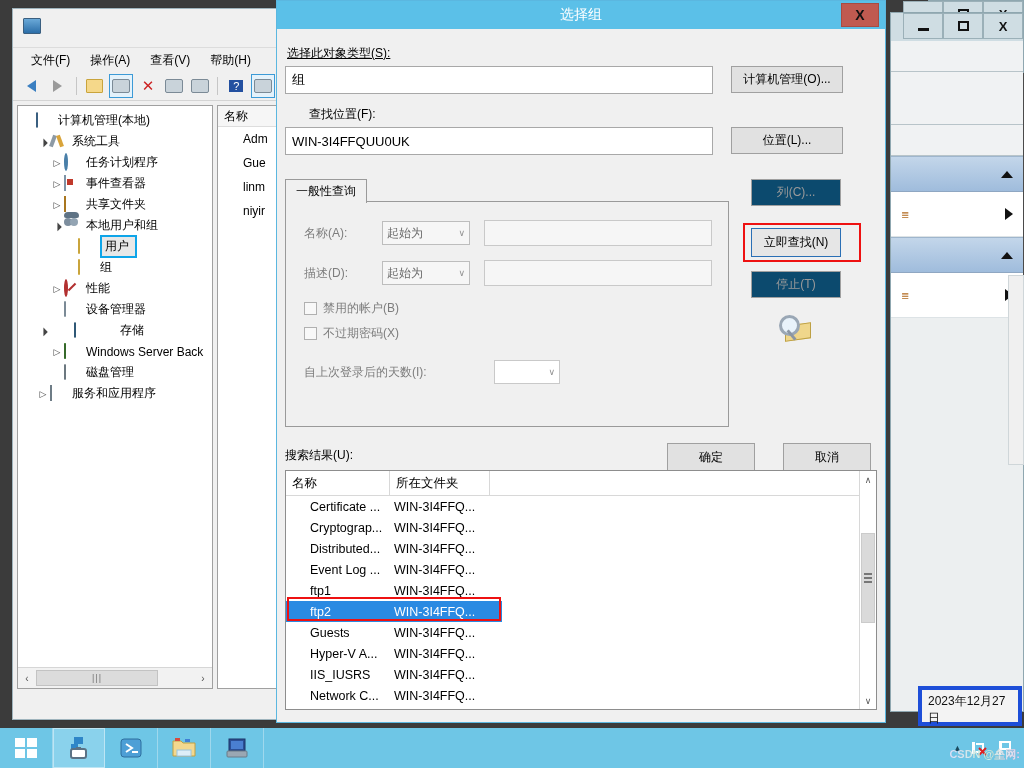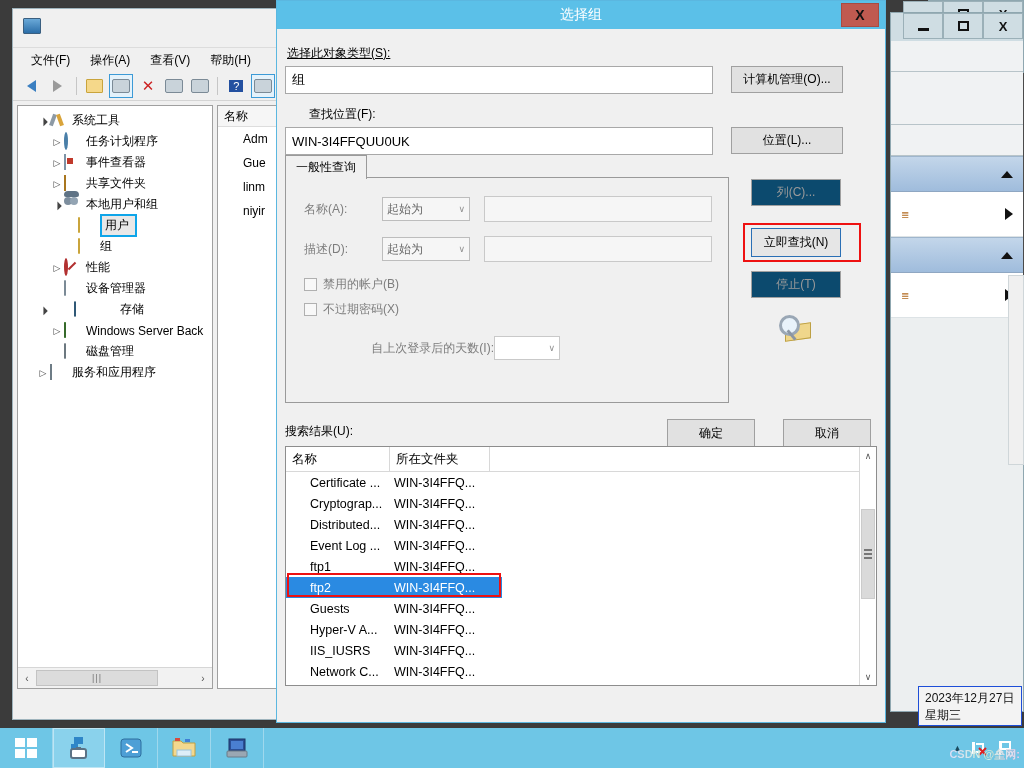--- a/index.html
+++ b/index.html
@@ -135,21 +135,21 @@
     background: #fff; border: 1px solid #a8a8a8; box-sizing: border-box;
     height: 28px; display: flex; align-items: center; padding: 0 6px; font-size: 13px;
   }
   .btn {
     background: #e1e1e1; border: 1px solid #a0a0a0; box-sizing: border-box;
     display: flex; align-items: center; justify-content: center;
     font-size: 12px; color: #000; height: 27px;
   }
   .btn.disabled { color: #9a9a9a; background: #0c4a6e; }
 
-  .tabstrip { position: relative; height: 23px; margin-top: 0; }
+  .tabstrip { position: relative; height: 23px; margin-top: 24px; }
   .tab {
     position: absolute; left: 0; top: 0; height: 23px; padding: 0 10px;
     background: #f0f0f0; border: 1px solid #9a9a9a; border-bottom: none;
     display: flex; align-items: center; font-size: 12px; z-index: 2;
   }
   .tabpanel {
     border: 1px solid #9a9a9a; background: #f0f0f0; box-sizing: border-box;
     position: relative; margin-top: -1px; height: 226px;
   }
   .qrow { display: flex; align-items: center; margin-bottom: 14px; }
@@ -191,21 +191,21 @@
     position: absolute; left: 0; bottom: 0; width: 1024px; height: 40px;
     background: #6ec6e6; display: flex; align-items: stretch;
   }
   .tb-start { width: 52px; display: flex; align-items: center; justify-content: center; border-right: 1px solid #9fd8ed; }
   .tb-item { width: 52px; display: flex; align-items: center; justify-content: center; border-right: 1px solid #9fd8ed; }
   .tb-item.active { background: #8ad2ec; border: 1px solid #bde5f4; box-sizing: border-box;}
   .tb-fill { flex: 1; }
   .tb-tray { display: flex; align-items: center; gap: 8px; padding-right: 10px; }
   .clockbox {
     position: absolute; right: 2px; bottom: 42px; width: 104px; height: 40px;
-    background: #f3f3f3; border: 1px solid #1d4ed8; box-sizing: border-box;
+    background: #f3f3f3; border: 4px solid #1d4ed8; box-sizing: border-box;
     padding: 3px 6px; font-size: 12px; line-height: 17px; color: #111;
   }
   .watermark {
     position: absolute; right: 4px; bottom: 6px; font-size: 11px; font-weight: bold;
     color: rgba(255,255,255,0.85); letter-spacing: 0px;
     background: linear-gradient(90deg,#5b6bd6,#36b36b,#b03fb0);
     -webkit-background-clip: text; background-clip: text;
     opacity: 0.85;
   }
 
@@ -347,20 +347,25 @@
           <span style="background:#2350a0;color:#fff;font-size:11px;padding:0 4px;">?</span>
         </div>
       <div class="tb-ico boxed">
           <span class="ic-device"></span>
         </div>
     </div>
 
     <div class="cm-content">
       <div class="cm-tree">
         <div class="tree-scroll" id="tree-host">
+            <div class="tnode" style="padding-left: 0px;">
+              <span class="tarrow "></span>
+              <span class="ticon"><span class="ic-monitor"></span></span>
+              <span class="tlabel">计算机管理(本地)</span>
+            </div>
             <div class="tnode" style="padding-left: 14px;">
               <span class="tarrow open"></span>
               <span class="ticon"><span class="ic-tools"></span></span>
               <span class="tlabel">系统工具</span>
             </div>
             <div class="tnode" style="padding-left: 28px;">
               <span class="tarrow closed"></span>
               <span class="ticon"><span class="ic-clock"></span></span>
               <span class="tlabel">任务计划程序</span>
             </div>
@@ -498,21 +503,21 @@
 
               <div class="cbrow">
                 <span class="cbox"></span>
                 <span>禁用的帐户(B)</span>
               </div>
               <div class="cbrow" style="margin-bottom:18px;">
                 <span class="cbox"></span>
                 <span>不过期密码(X)</span>
               </div>
 
-              <div style="display:flex;align-items:center;text-align:right;">
+              <div style="display:flex;align-items:center;">
                 <div style="font-size:12px;color:#7d7d7d;width:190px;">自上次登录后的天数(I):</div>
                 <div class="combo" style="width:66px;background:#fff;border-color:#c9c9c9;">
                   <span></span>
                   <span class="chev">∨</span>
                 </div>
               </div>
             </div>
           </div>
         </div>
 

